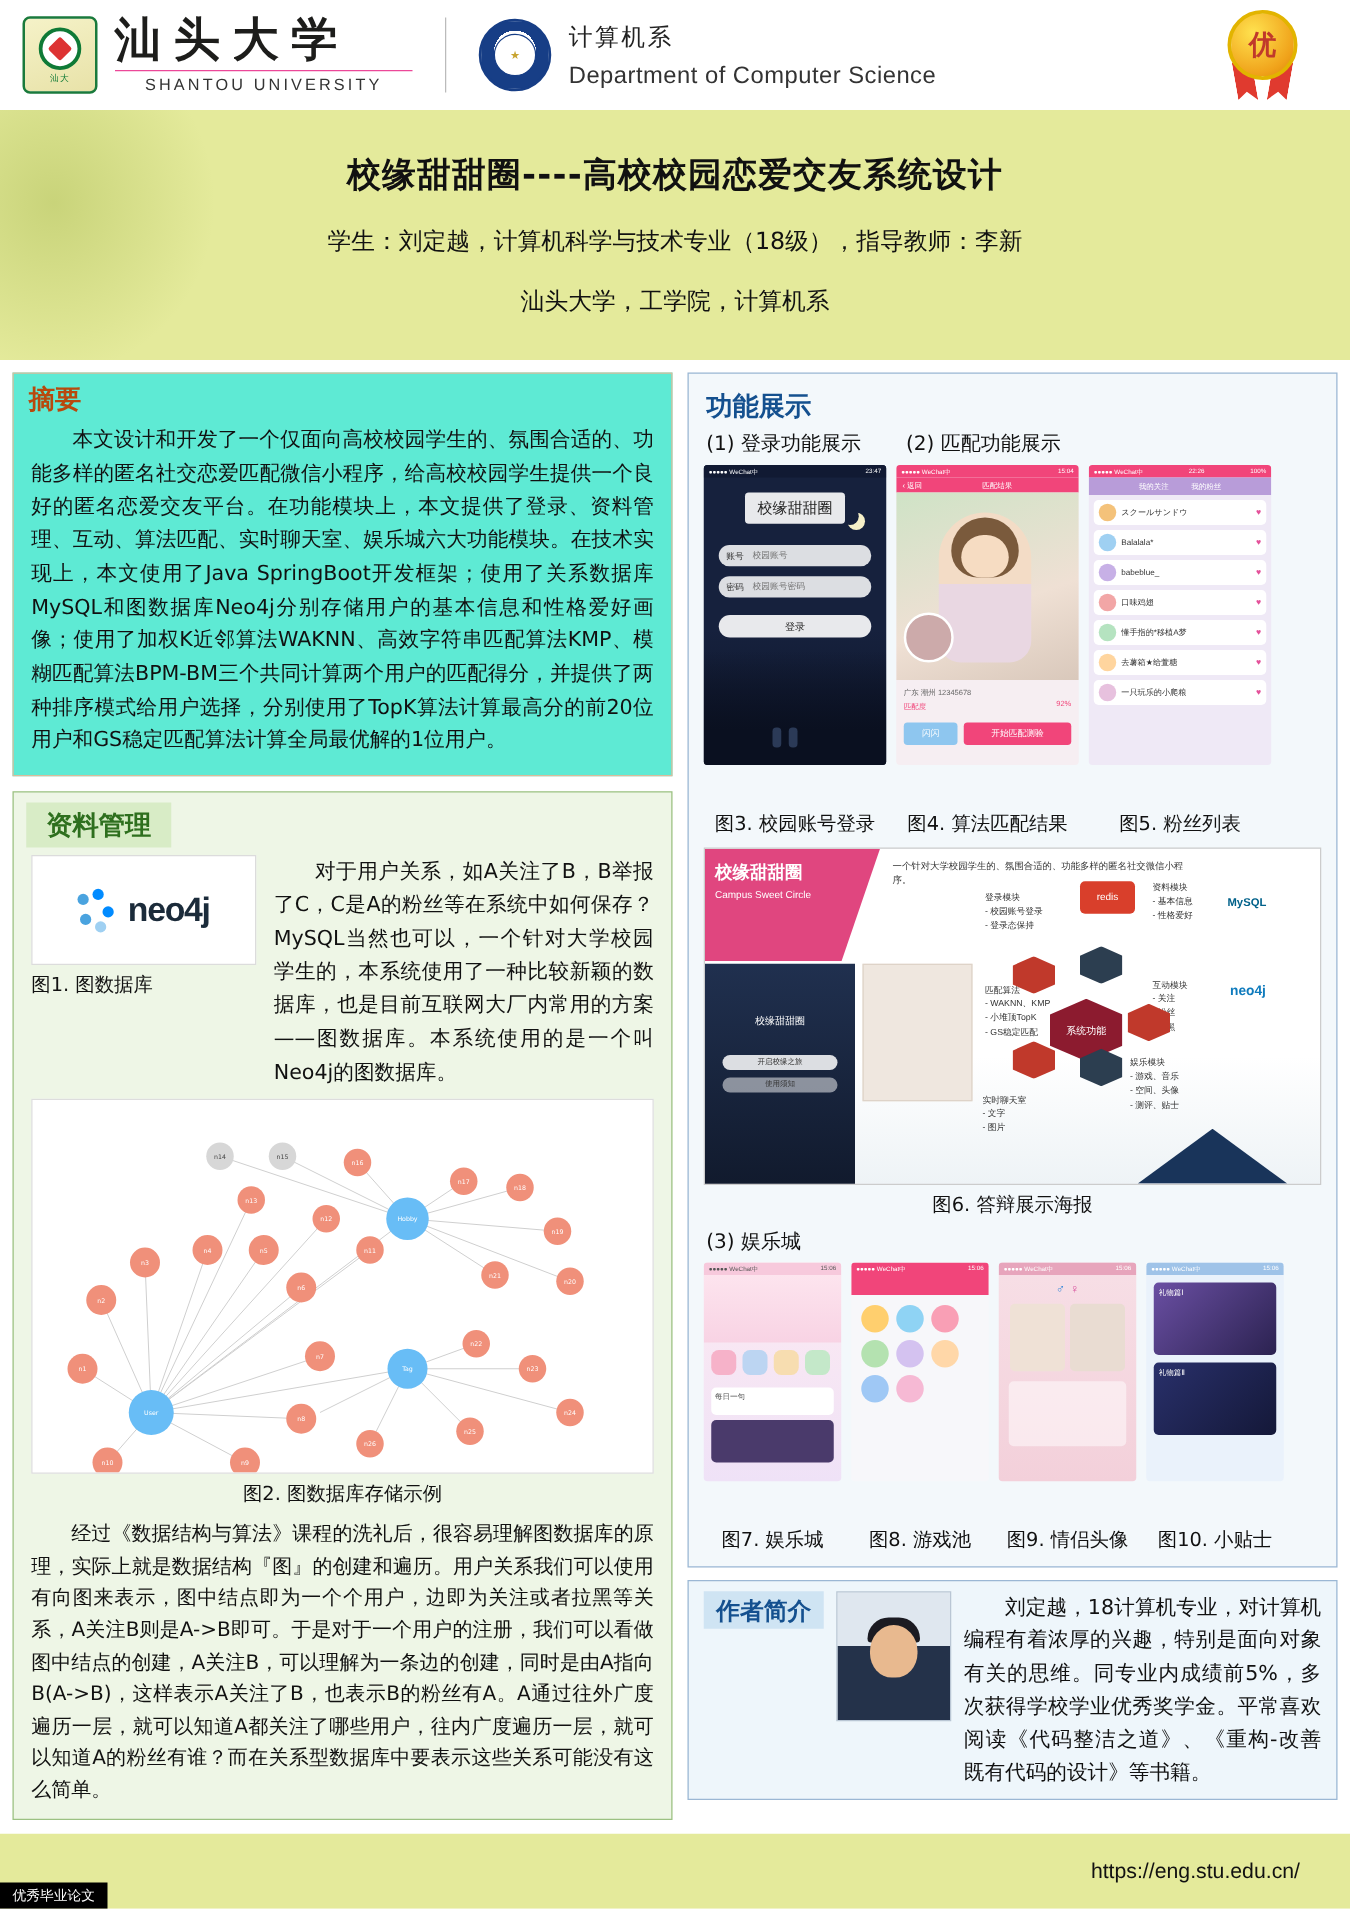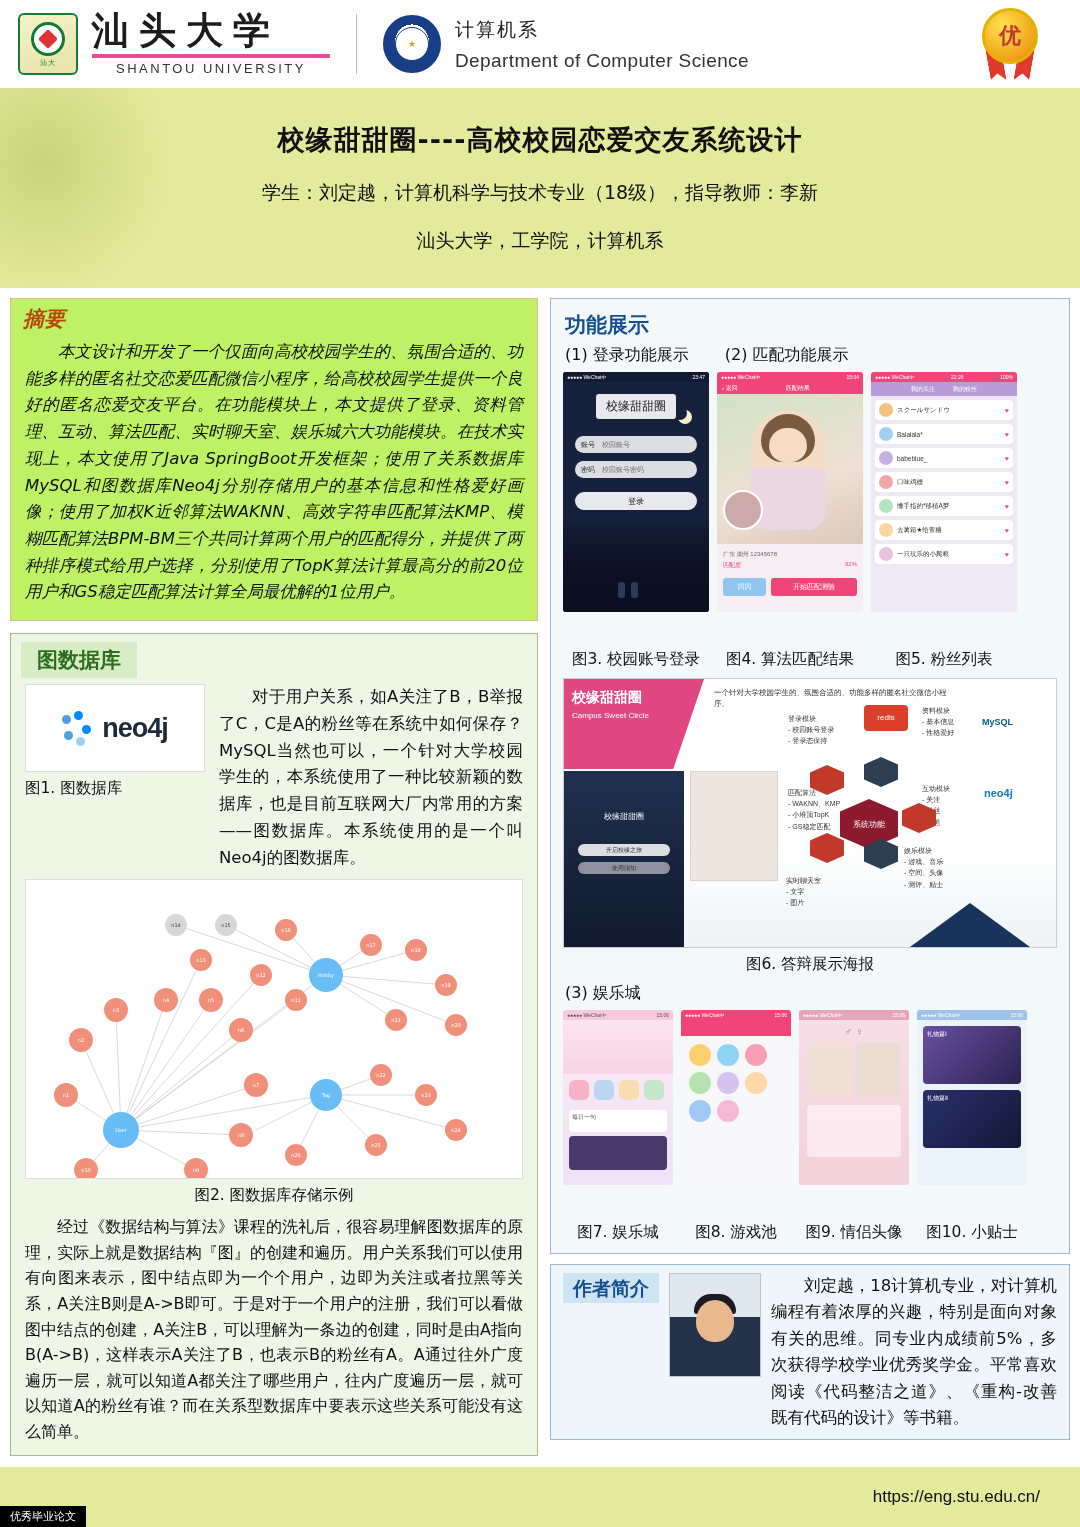--- a/index.html
+++ b/index.html
@@ -34,21 +34,21 @@
   .stu-crest .tag {
     font-size:7px; color:#0f7a36; margin-top:2px; letter-spacing:1px;
   }
   .stu-names { margin-left:14px; }
   .stu-cn {
     font-size:37px; font-weight:bold; color:#1d1d1b; letter-spacing:10px;
     line-height:1.05; font-family:"DejaVu Sans",sans-serif;
   }
   .stu-en {
     font-size:13px; color:#333; letter-spacing:2.5px; margin-top:4px;
-    border-top:4px solid #ec4899; padding-top:3px; width:238px; text-align:center;
+    border-top:1px solid #ec4899; padding-top:3px; width:238px; text-align:center;
   }
   .vdiv { width:1px; height:60px; background:#bbb; margin:0 26px; }
   .cs-crest {
     width:58px; height:58px; border-radius:50%;
     background:radial-gradient(circle at 50% 45%, #fff 0 42%, #173e86 42% 100%);
     border:2px solid #173e86; position:relative; display:flex;
     align-items:center; justify-content:center;
   }
   .cs-crest .inner {
     width:34px; height:34px; border-radius:50%; background:#fff;
@@ -94,21 +94,21 @@
   .body-wrap { display:flex; padding:10px 10px 0 10px; gap:12px; height:1148px; }
   .col-left { width:528px; display:flex; flex-direction:column; gap:12px; }
   .col-right { width:520px; display:flex; flex-direction:column; gap:10px;}
 
   .panel { border:1px solid #8aa5c8; position:relative; }
   .panel-head {
     font-size:21px; font-weight:bold; font-family:"DejaVu Sans",sans-serif;
     padding:6px 12px 4px 12px;
   }
   .abstract {
-    background:#bef264; border:1px solid #d9bc9b;font-style:italic;
+    background:#5eead4; border:1px solid #d9bc9b;
   }
   .abstract .panel-head { color:#b8490d; }
   .abstract p {
     margin:2px 14px 14px 14px; font-size:16.5px; line-height:1.62; color:#111;
     text-align:justify; font-family:"DejaVu Sans",sans-serif; text-indent:2em;
   }
   .design { background:#eef6e6; border:1px solid #9cc183; flex:1; }
   .design .panel-head { color:#2e6f1e; background:#d8ecc6; display:inline-block; padding:4px 16px; margin:8px 0 0 10px;}
   .design-body { padding:6px 14px 10px 14px; }
 
@@ -236,21 +236,21 @@
 <div class="body-wrap">
 
   <div class="col-left">
 
     <div class="panel abstract">
       <div class="panel-head">摘要</div>
       <p>本文设计和开发了一个仅面向高校校园学生的、氛围合适的、功能多样的匿名社交恋爱匹配微信小程序，给高校校园学生提供一个良好的匿名恋爱交友平台。在功能模块上，本文提供了登录、资料管理、互动、算法匹配、实时聊天室、娱乐城六大功能模块。在技术实现上，本文使用了Java SpringBoot开发框架；使用了关系数据库MySQL和图数据库Neo4j分别存储用户的基本信息和性格爱好画像；使用了加权K近邻算法WAKNN、高效字符串匹配算法KMP、模糊匹配算法BPM-BM三个共同计算两个用户的匹配得分，并提供了两种排序模式给用户选择，分别使用了TopK算法计算最高分的前20位用户和GS稳定匹配算法计算全局最优解的1位用户。</p>
     </div>
 
     <div class="panel design">
-      <div class="panel-head">图数据库</div>
+      <div class="panel-head">资料管理</div>
       <div class="design-body">
 
         <div class="neo-row">
           <div class="neo-card">
             <div class="neo-logo">
               <div class="neo-dots">
                 <i></i>
                   <i></i>
                   <i></i>
                   <i></i>

